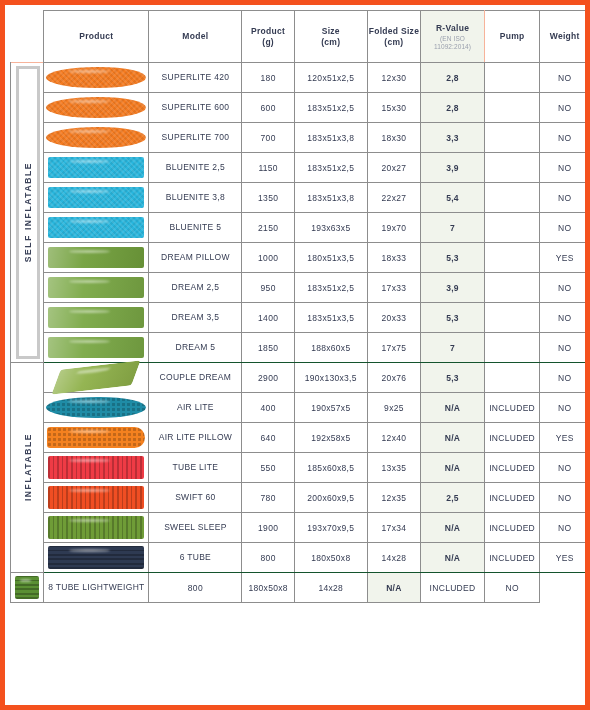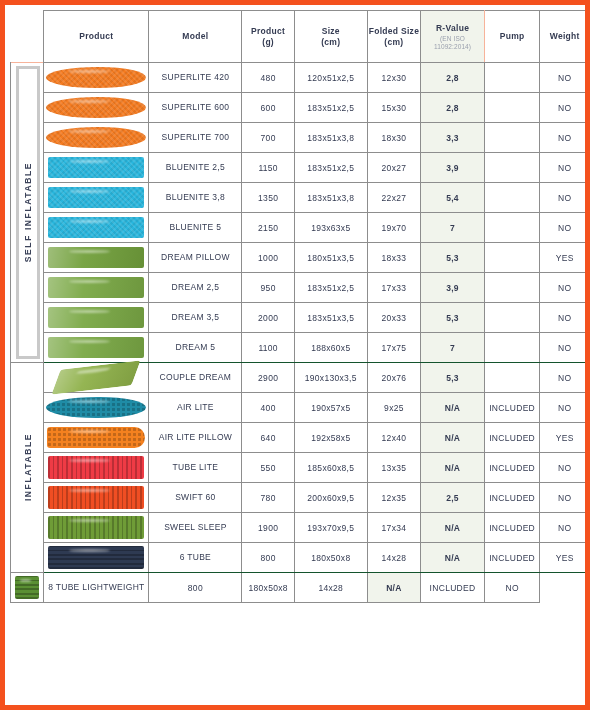--- a/index.html
+++ b/index.html
@@ -211,21 +211,21 @@
             </div>
           </td>
           <td class="product-cell">
             <div class="mat shape-taper tex-weave">
               <div class="mat-body" style="background-color: rgb(244, 123, 32);">
                 <div class="mat-gloss"></div>
               </div>
             </div>
           </td>
           <td class="model-cell">SUPERLITE 420</td>
-          <td>480</td>
+          <td>180</td>
           <td>120x51x2,5</td>
           <td>12x30</td>
           <td class="rvalue-cell">2,8</td>
           <td></td>
           <td>NO</td>
         </tr>
         <tr>
           <td class="product-cell">
             <div class="mat shape-taper tex-weave">
               <div class="mat-body" style="background-color: rgb(244, 123, 32);">
@@ -339,37 +339,37 @@
         </tr>
         <tr>
           <td class="product-cell">
             <div class="mat shape-selfinf tex-smooth">
               <div class="mat-body" style="background-color: rgb(122, 168, 69);">
                 <div class="mat-gloss"></div>
               </div>
             </div>
           </td>
           <td class="model-cell">DREAM 3,5</td>
-          <td>2000</td>
+          <td>1400</td>
           <td>183x51x3,5</td>
           <td>20x33</td>
           <td class="rvalue-cell">5,3</td>
           <td></td>
           <td>NO</td>
         </tr>
         <tr class="section-last">
           <td class="product-cell">
             <div class="mat shape-selfinf tex-smooth">
               <div class="mat-body" style="background-color: rgb(122, 168, 69);">
                 <div class="mat-gloss"></div>
               </div>
             </div>
           </td>
           <td class="model-cell">DREAM 5</td>
-          <td>1100</td>
+          <td>1850</td>
           <td>188x60x5</td>
           <td>17x75</td>
           <td class="rvalue-cell">7</td>
           <td></td>
           <td>NO</td>
         </tr>
         <tr class="section-first">
           <td class="section-cell" rowspan="7">
             <div class="section-box">
               <span class="section-label">INFLATABLE</span>

